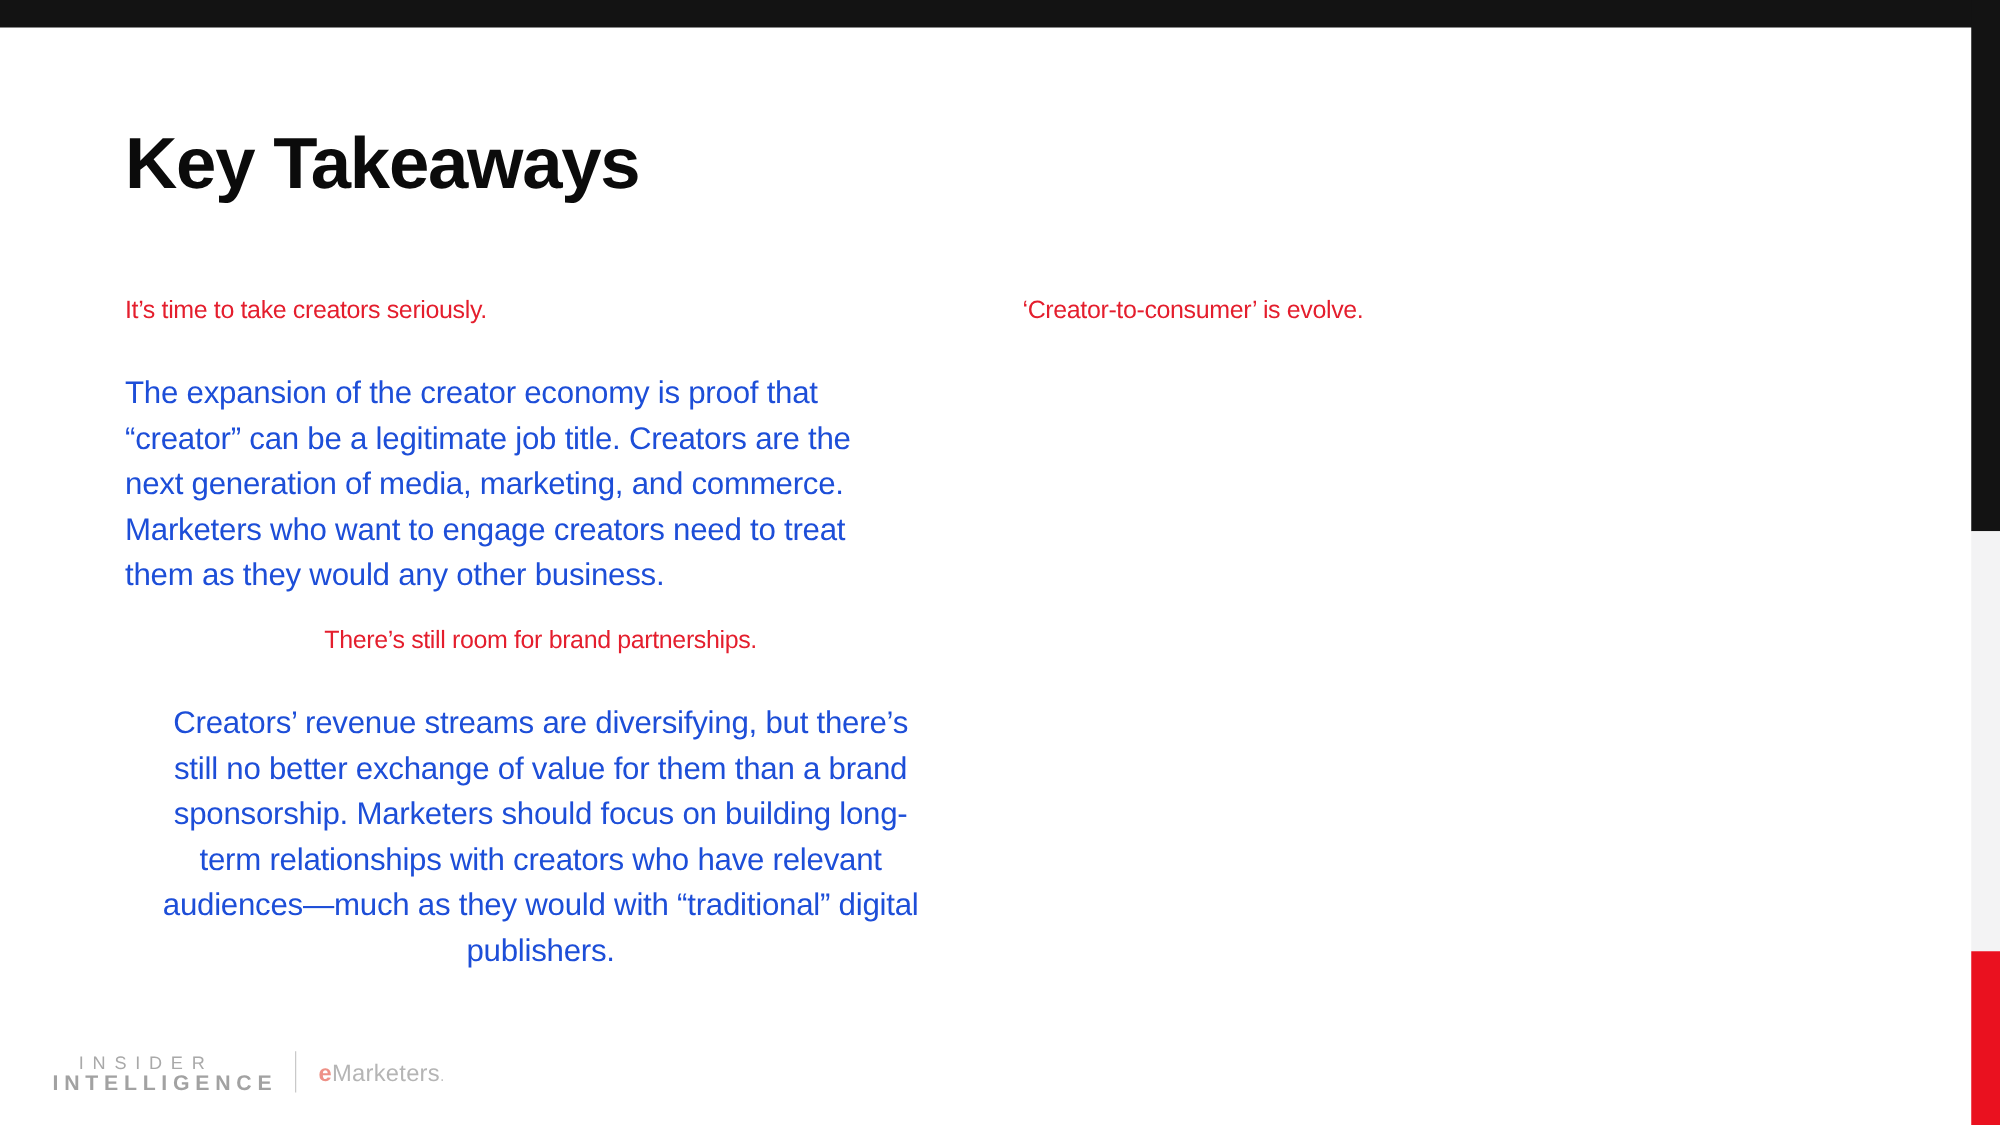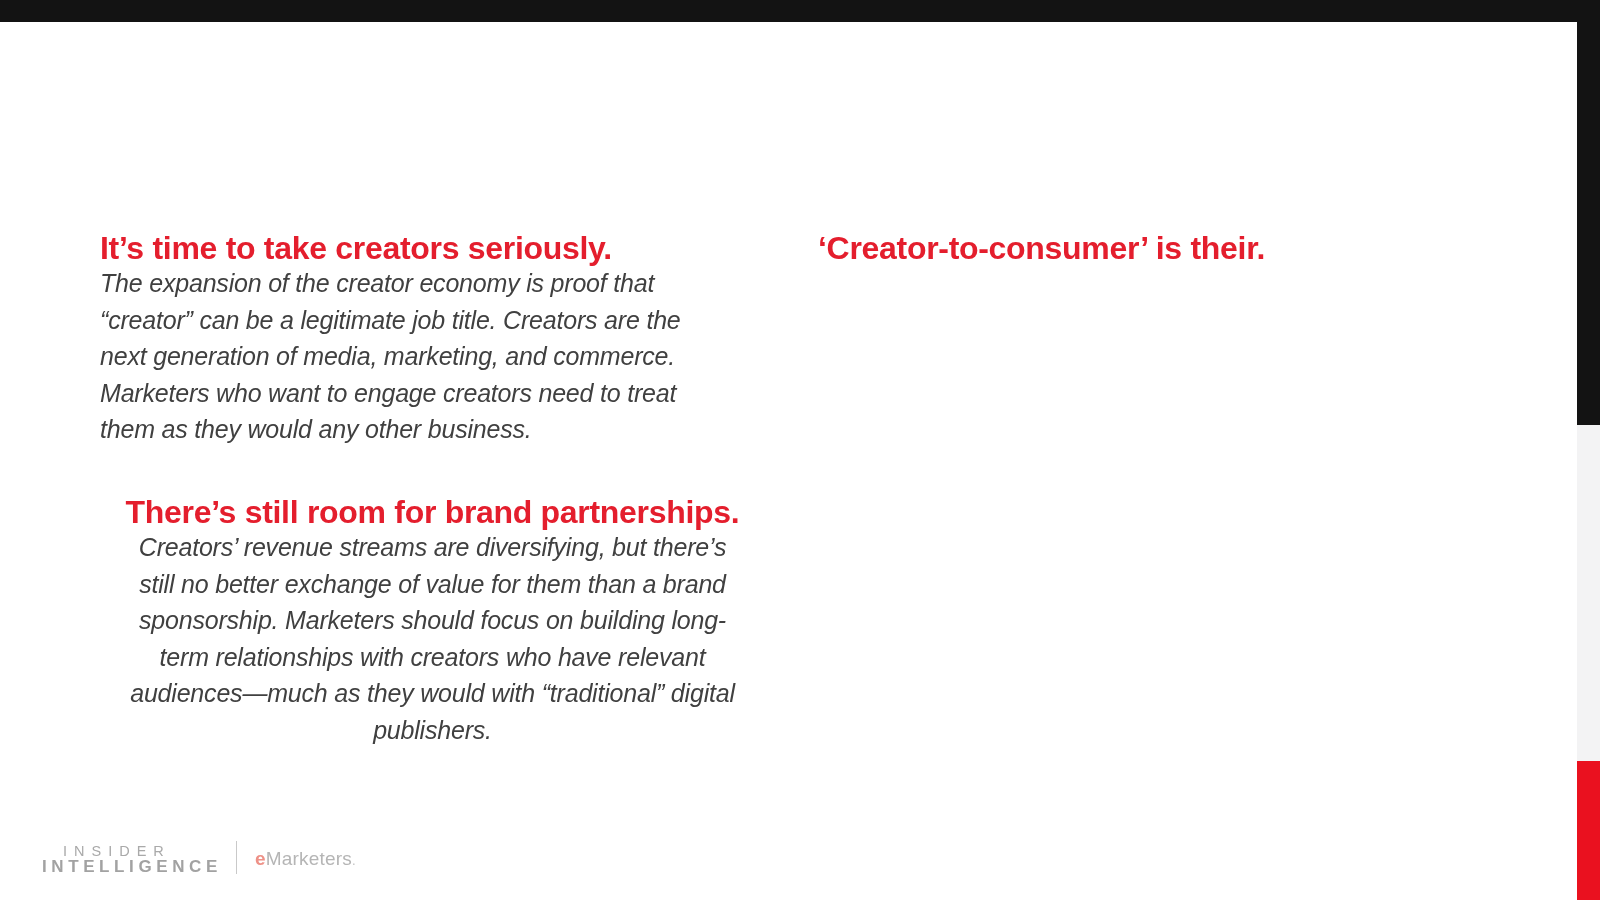--- a/index.html
+++ b/index.html
@@ -26,34 +26,34 @@
     left: 100px; top: 102px;
     font-size: 58px;
     line-height: 58px;
     font-weight: bold;
     letter-spacing: -1px;
     color: #0b0b0b;
     white-space: nowrap;
   }
   .takeaway { position: absolute; }
   .takeaway h2 {
-    font-size: 32px;
+    font-size: 20px;
     line-height: 34px;
-    font-weight: bold;
+    font-weight: normal;
     letter-spacing: -0.3px;
     color: var(--accent-heading, #e41e2d);
     white-space: pre-line;
   }
   .takeaway p {
+    margin-top: 31px;
     font-size: 25px;
     line-height: 36.5px;
     letter-spacing: -0.2px;
-    color: #404040;
+    color: #1d4ed8;
     white-space: pre-line;
-    font-style: italic;
   }
   .pos-l1 { left: 100px; top: 231px; width: 665px; }
   .pos-r1 { left: 818px; top: 231px; width: 690px; }
   .pos-l2 { left: 100px; top: 495px; width: 665px; text-align: center; }
   .pos-r2 { left: 818px; top: 495px; width: 690px; }
 
   .edge { position: absolute; left: 1577px; width: 23px; }
   .edge.seg-black { top: 0;     height: 425px; background: var(--bar, #131313); }
   .edge.seg-gray  { top: 425px; height: 336px; background: #f3f3f4; }
   .edge.seg-red   { top: 761px; height: 139px; background: var(--accent, #ea111f); }
@@ -100,32 +100,33 @@
     font-size: 13px;
   }
 </style>
 </head>
 <body>
 
 <div class="slide">
 
   <div class="top-bar"></div>
 
+  <h1 class="title">Key Takeaways</h1>
 
   <section class="takeaway pos-l1">
     <h2>It’s time to take creators seriously.</h2>
     <p>The expansion of the creator economy is proof that
 “creator” can be a legitimate job title. Creators are the
 next generation of media, marketing, and commerce.
 Marketers who want to engage creators need to treat
 them as they would any other business.</p>
   </section>
 
   <section class="takeaway pos-r1">
-    <h2>‘Creator-to-consumer’ is their.</h2>
+    <h2>‘Creator-to-consumer’ is evolve.</h2>
   </section>
 
   <section class="takeaway pos-l2">
     <h2>There’s still room for brand partnerships.</h2>
     <p>Creators’ revenue streams are diversifying, but there’s
 still no better exchange of value for them than a brand
 sponsorship. Marketers should focus on building long-
 term relationships with creators who have relevant
 audiences—much as they would with “traditional” digital
 publishers.</p>

